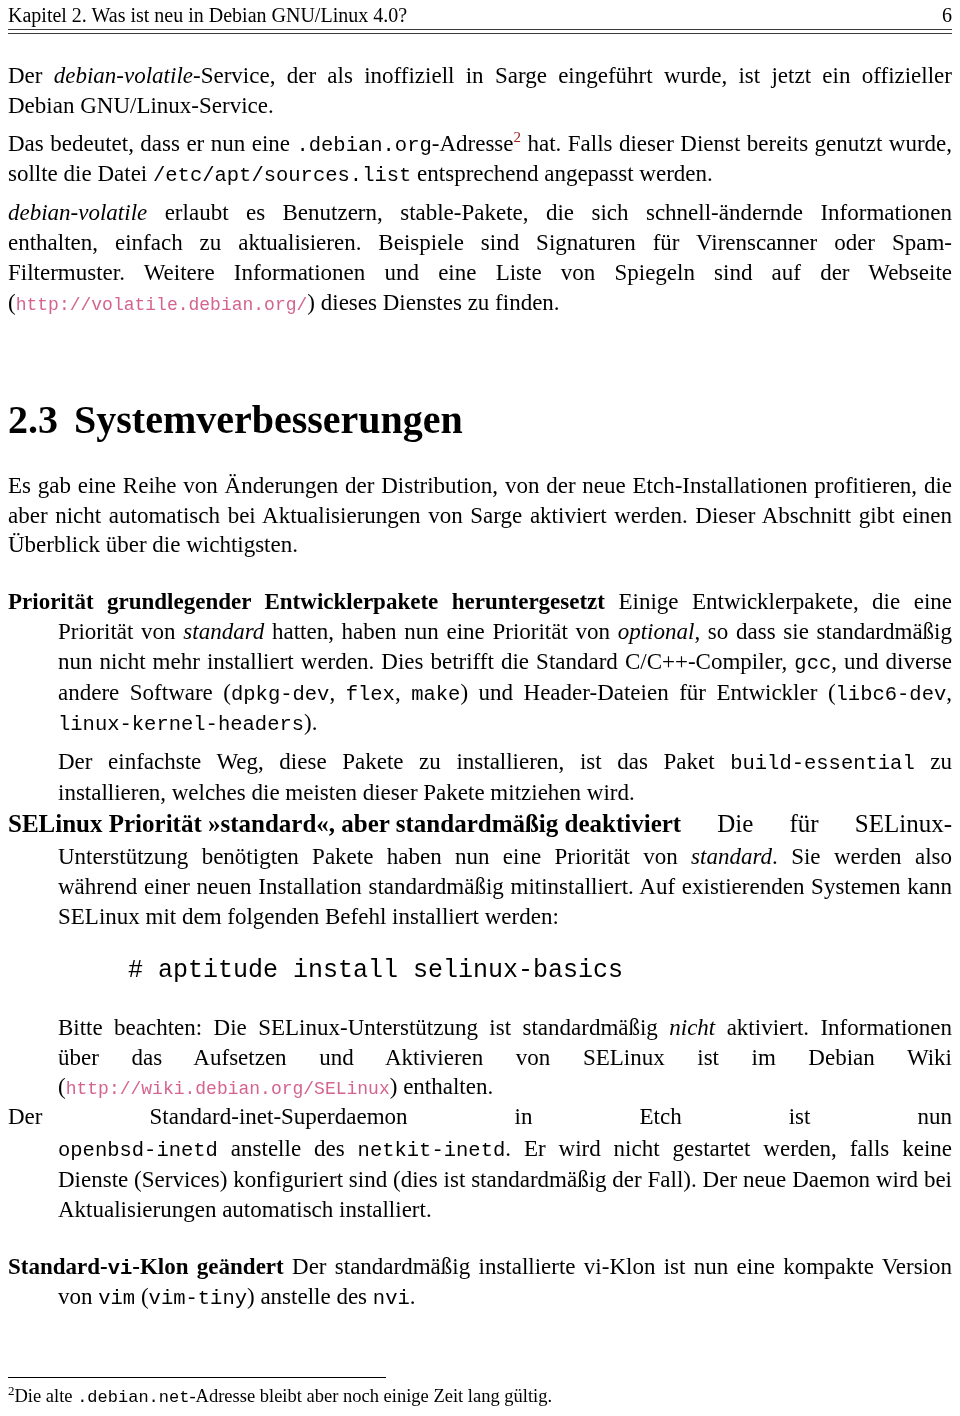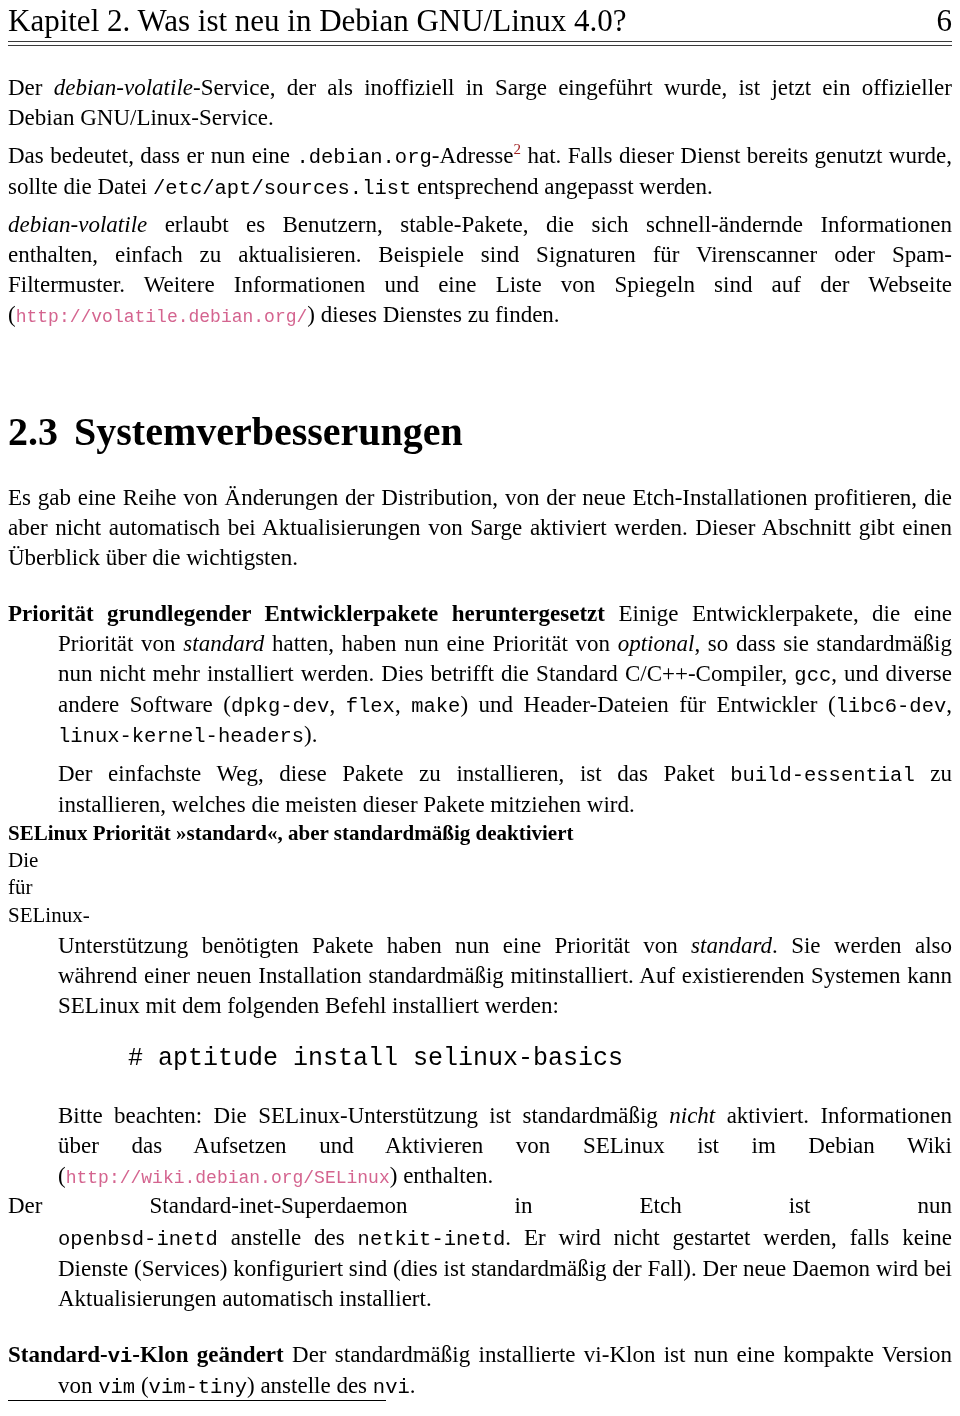--- a/index.html
+++ b/index.html
@@ -23,21 +23,21 @@
     box-sizing: border-box;
     padding: 0 8px;
   }
 
   
   .runhead {
     position: relative;
     display: flex;
     align-items: center;
     justify-content: space-between;
-    font-size: 31px;
+    font-size: 20px;
     line-height: 1.1;
     padding-top: 4px;
     gap: 44px;
   }
   .runhead-title { white-space: nowrap; }
   .runhead-page  { white-space: nowrap; }
 
   .rule-double {
     margin-top: 3px;
     border-top: 1.4px solid #3a3a3a;
@@ -177,21 +177,21 @@
 
   <p class="hang gap-lg">
     <span class="bf">Priorität grundlegender Entwicklerpakete heruntergesetzt</span><span> Einige Entwicklerpakete, die eine Priorität von </span><span class="it">standard</span><span> hatten, haben nun eine Priorität von </span><span class="it">optional</span><span>, so dass sie standardmäßig nun nicht mehr installiert werden. Dies betrifft die Standard C/C++-Compiler, </span><span class="tt">gcc</span><span>, und diverse andere Software (</span><span class="tt">dpkg-dev</span><span>, </span><span class="tt">flex</span><span>, </span><span class="tt">make</span><span>) und Header-Dateien für Entwickler (</span><span class="tt">libc6-dev</span><span>, </span><span class="tt">linux-kernel-headers</span><span>).</span>
   </p>
 
   <p class="indent gap-md">
     <span>Der einfachste Weg, diese Pakete zu installieren, ist das Paket </span><span class="tt">build-essential</span><span> zu installieren, welches die meisten dieser Pakete mitziehen wird.</span>
   </p>
 
   <div class="gap-lg">
-    <div class="stretch-line" style="font-size:21px;line-height:1.30;flex-direction:column;">
+    <div class="stretch-line" style="font-size:25px;line-height:1.30;">
       <span class="bf">SELinux Priorität »standard«, aber standardmäßig deaktiviert</span>
       <span>Die</span>
       <span>für</span>
       <span>SELinux-</span>
     </div>
     <p class="indent tight">
       <span>Unterstützung benötigten Pakete haben nun eine Priorität von </span><span class="it">standard</span><span>. Sie werden also während einer neuen Installation standardmäßig mitinstalliert. Auf existierenden Systemen kann SELinux mit dem folgenden Befehl installiert werden:</span>
     </p>
   </div>
 
@@ -214,15 +214,18 @@
       <span class="tt">openbsd-inetd</span><span> anstelle des </span><span class="tt">netkit-inetd</span><span>. Er wird nicht gestartet werden, falls keine Dienste (Services) konfiguriert sind (dies ist standardmäßig der Fall). Der neue Daemon wird bei Aktualisierungen automatisch installiert.</span>
     </p>
   </div>
 
   <p class="hang gap-lg">
     <span class="bf">Standard-</span><span class="bf tt">vi</span><span class="bf">-Klon geändert</span><span> Der standardmäßig installierte vi-Klon ist nun eine kompakte Version von </span><span class="tt">vim</span><span> (</span><span class="tt">vim-tiny</span><span>) anstelle des </span><span class="tt">nvi</span><span>.</span>
   </p>
 
   <div class="footnote-wrap">
     <div class="footnote-rule"></div>
+    <div class="footnote">
+      <sup>2</sup><span>Die alte </span><span class="tt">.debian.net</span><span>-Adresse bleibt aber noch einige Zeit lang gültig.</span>
+    </div>
   </div>
 
 </div>
 
 </body></html>

